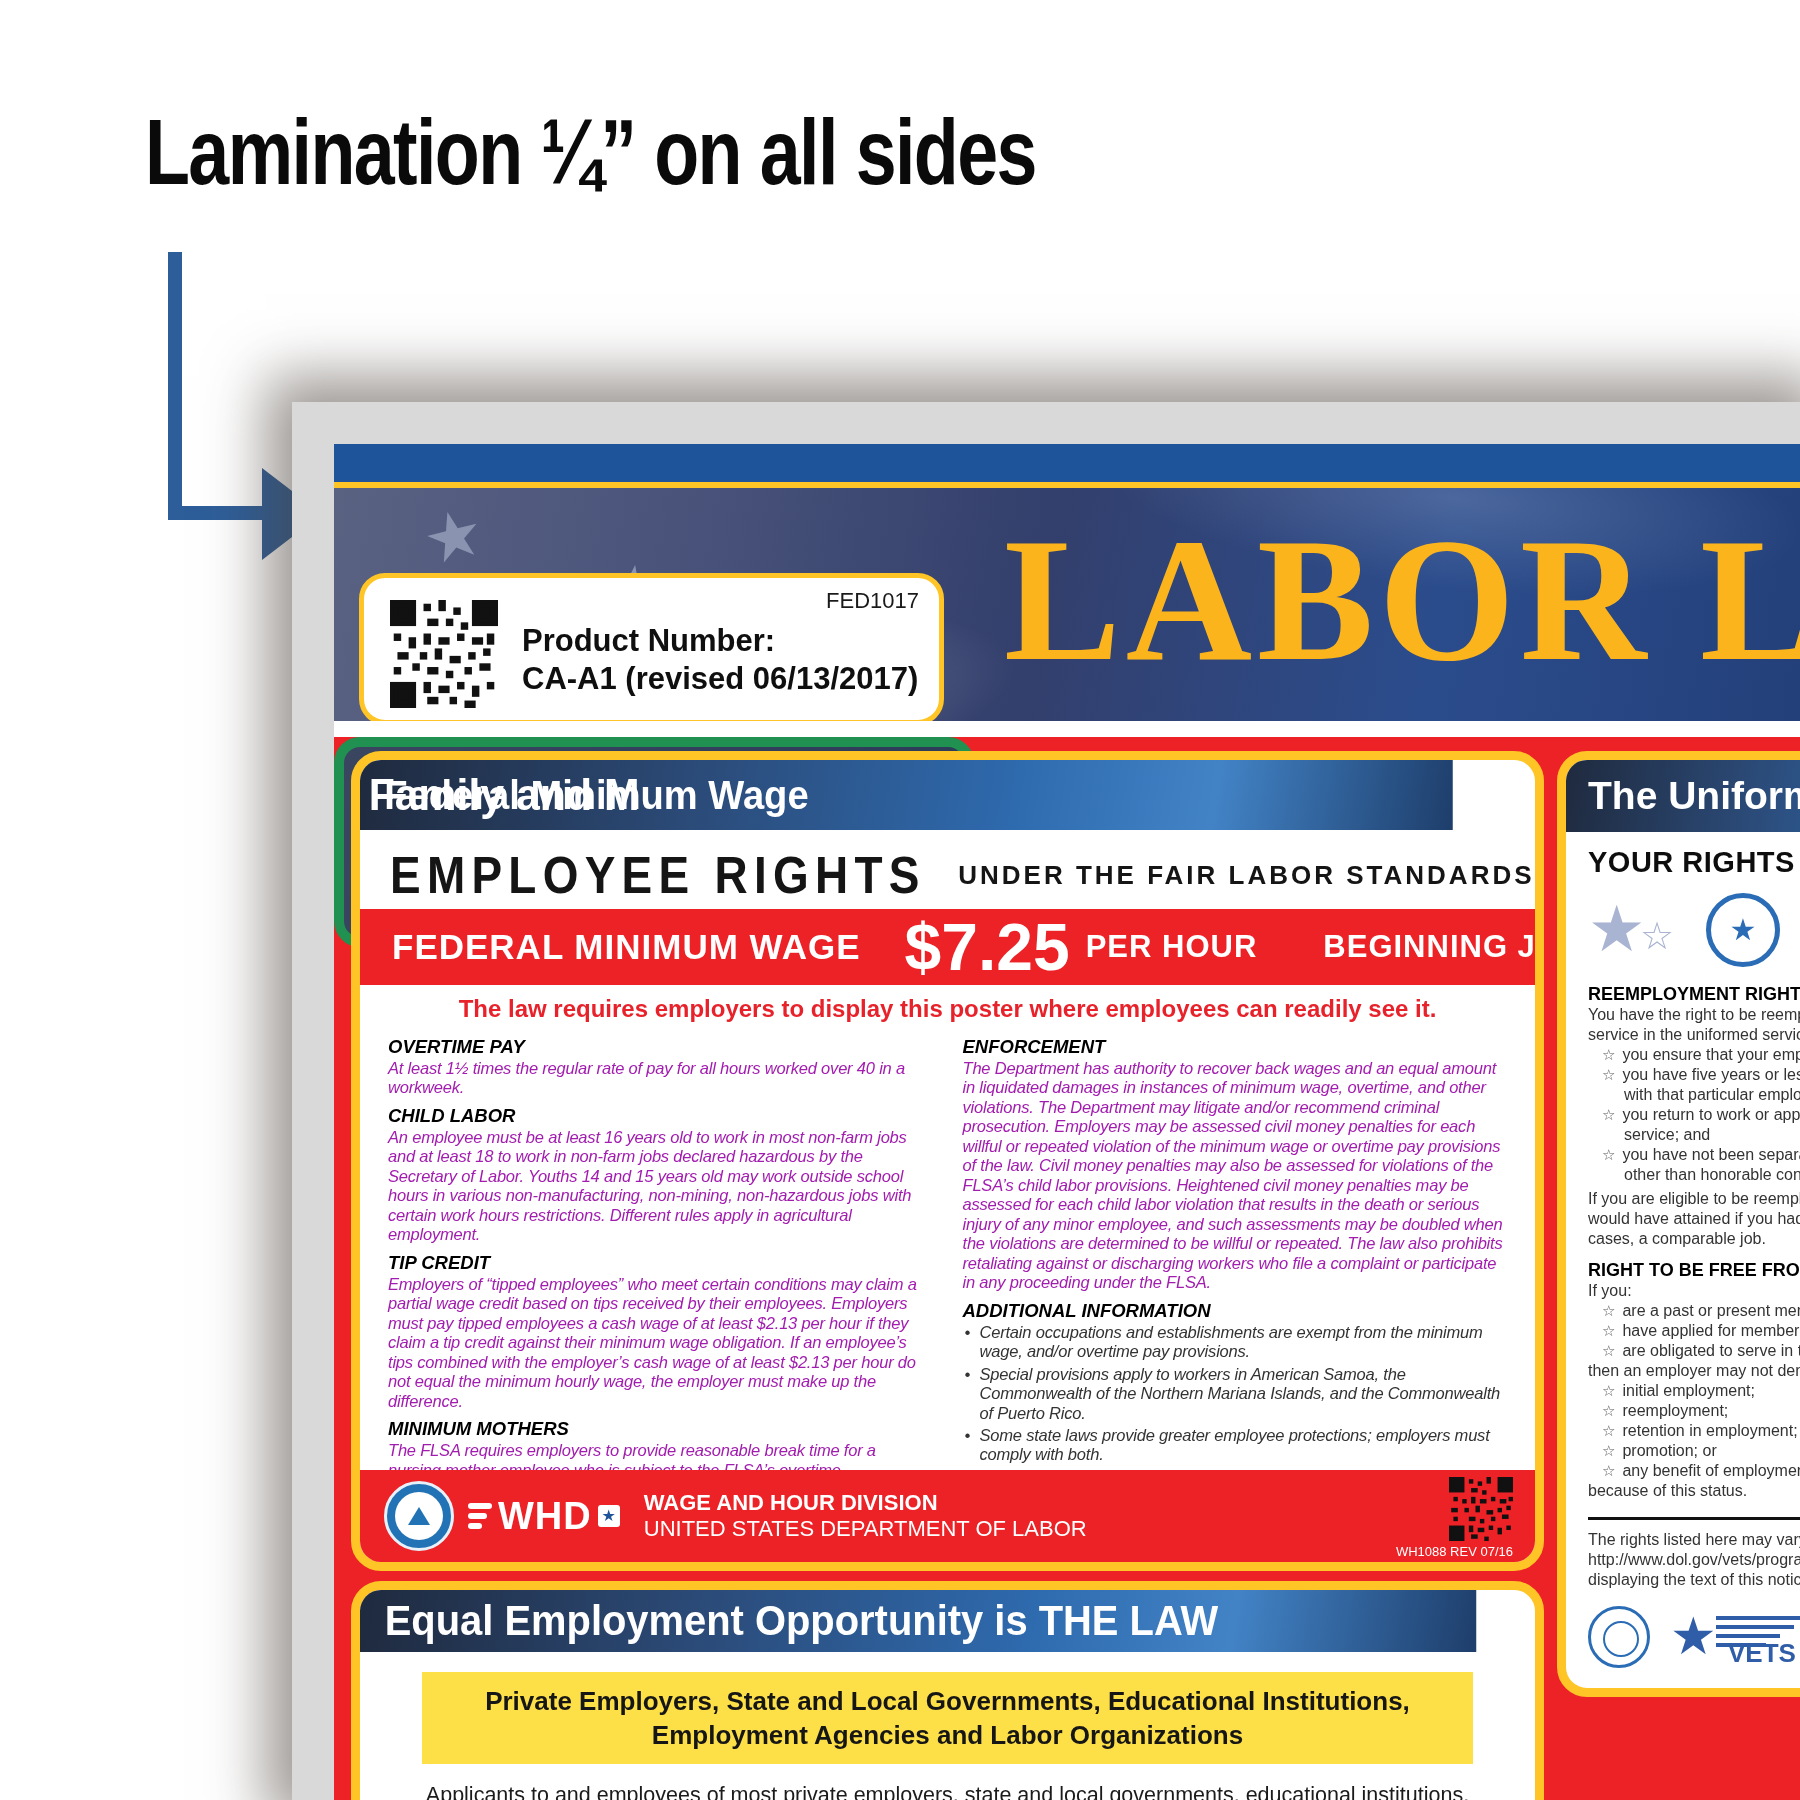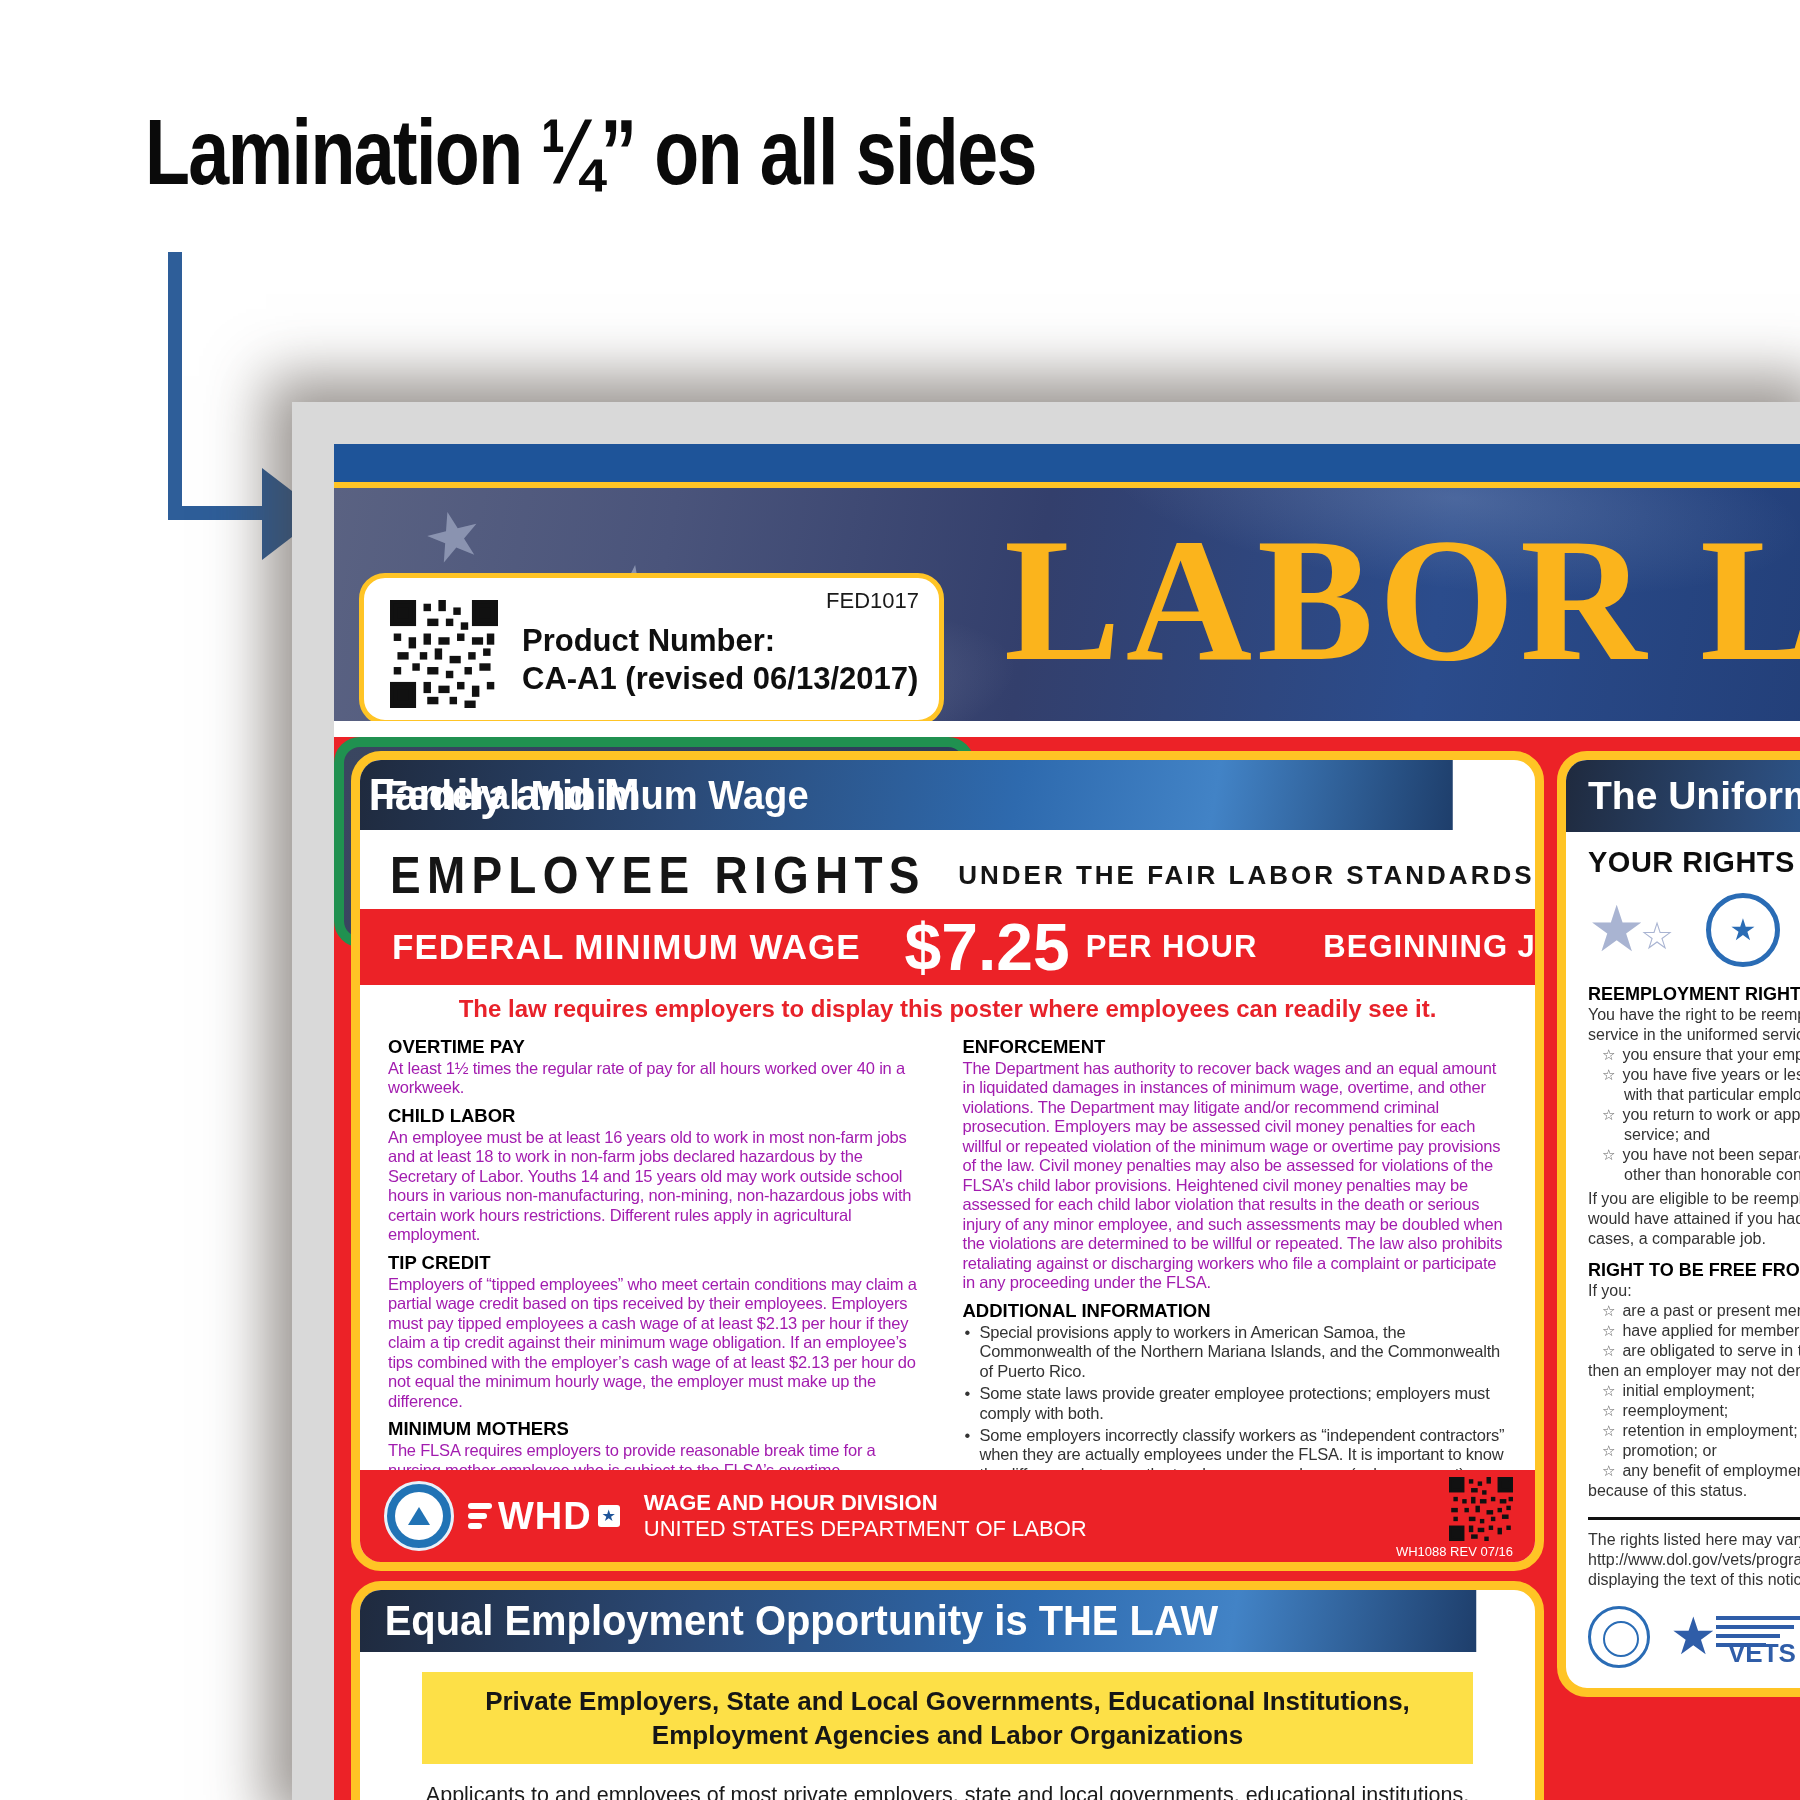--- a/index.html
+++ b/index.html
@@ -56,21 +56,21 @@
   .er-big { font-size:51px; font-weight:800; color:#151515; letter-spacing:7px;
     transform:scaleX(.9); transform-origin:left bottom; white-space:nowrap; }
   .er-sub { font-size:26px; font-weight:bold; color:#151515; letter-spacing:3px; white-space:nowrap; margin-left:-40px; }
   .wage-bar { height:76px; background:#EC2227; color:#fff; display:flex; align-items:center; padding:0 32px; white-space:nowrap; }
   .wage-label { font-size:35px; font-weight:800; letter-spacing:1px; }
   .wage-amount { font-size:66px; font-weight:800; margin-left:44px; margin-right:16px; }
   .wage-per { font-size:31px; font-weight:800; letter-spacing:1px; }
   .wage-beginning { font-size:31px; font-weight:800; letter-spacing:1px; margin-left:66px; }
   .notice-line { text-align:center; color:#E8222A; font-size:24px; font-weight:bold; margin:10px 0 6px 0; }
   .cols { display:flex; gap:30px; padding:0 28px; }
-  .col { flex:1; }
+  .col { flex:1;font-style:italic; }
   .sec-h { font-size:18.5px; font-weight:800; color:#000; margin:7px 0 1px 0; }
   .sec-p { font-size:16.5px; color:#a21caf; line-height:1.18; letter-spacing:-.2px; }
   .ai-list { list-style:none; }
   .ai-list li { position:relative; font-size:16.5px; color:#333; line-height:1.18; letter-spacing:-.2px;
     padding-left:17px; margin-bottom:3px; }
   .ai-list li::before { content:"•"; position:absolute; left:2px; top:0; color:#333; }
 
   .flsa-footer { position:absolute; left:0; right:0; bottom:0; height:92px; background:#EC2227;
     display:flex; align-items:center; padding:0 22px 0 24px; gap:14px; color:#fff; }
   .dol-seal { width:70px; height:70px; border-radius:50%; background:#2173B5; border:3px solid #E8F1FA;
@@ -255,20 +255,21 @@
               <div class="sec-h">TIP CREDIT</div>
               <p class="sec-p">Employers of “tipped employees” who meet certain conditions may claim a partial wage credit based on tips received by their employees. Employers must pay tipped employees a cash wage of at least $2.13 per hour if they claim a tip credit against their minimum wage obligation. If an employee’s tips combined with the employer’s cash wage of at least $2.13 per hour do not equal the minimum hourly wage, the employer must make up the difference.</p>
               <div class="sec-h">MINIMUM MOTHERS</div>
               <p class="sec-p">The FLSA requires employers to provide reasonable break time for a nursing mother employee who is subject to the FLSA’s overtime requirements in order for the employee to express breast milk for her nursing child for one year after the child’s birth each time such employee has a need to express breast milk. Employers are also required to provide a place, other than a bathroom, that is shielded from view and free from intrusion from coworkers and the public, which may be used by the employee to express breast milk.</p>
             </div>
             <div class="col">
               <div class="sec-h">ENFORCEMENT</div>
               <p class="sec-p">The Department has authority to recover back wages and an equal amount in liquidated damages in instances of minimum wage, overtime, and other violations. The Department may litigate and/or recommend criminal prosecution. Employers may be assessed civil money penalties for each willful or repeated violation of the minimum wage or overtime pay provisions of the law. Civil money penalties may also be assessed for violations of the FLSA’s child labor provisions. Heightened civil money penalties may be assessed for each child labor violation that results in the death or serious injury of any minor employee, and such assessments may be doubled when the violations are determined to be willful or repeated. The law also prohibits retaliating against or discharging workers who file a complaint or participate in any proceeding under the FLSA.</p>
               <div class="sec-h">ADDITIONAL INFORMATION</div>
               <ul class="ai-list">
+                <li>Certain occupations and establishments are exempt from the minimum wage, and/or overtime pay provisions.</li>
                 <li>Special provisions apply to workers in American Samoa, the Commonwealth of the Northern Mariana Islands, and the Commonwealth of Puerto Rico.</li>
                 <li>Some state laws provide greater employee protections; employers must comply with both.</li>
                 <li>Some employers incorrectly classify workers as “independent contractors” when they are actually employees under the FLSA. It is important to know the difference between the two because employees (unless exempt) are entitled to the FLSA’s minimum wage and overtime pay protections and correctly classified independent contractors are not.</li>
                 <li>Certain full-time students, student learners, apprentices, and workers with disabilities may be paid less than the minimum wage under special certificates issued by the Department of Labor.</li>
               </ul>
             </div>
           </div>
 
           <div class="flsa-footer">
             <div class="dol-seal">

